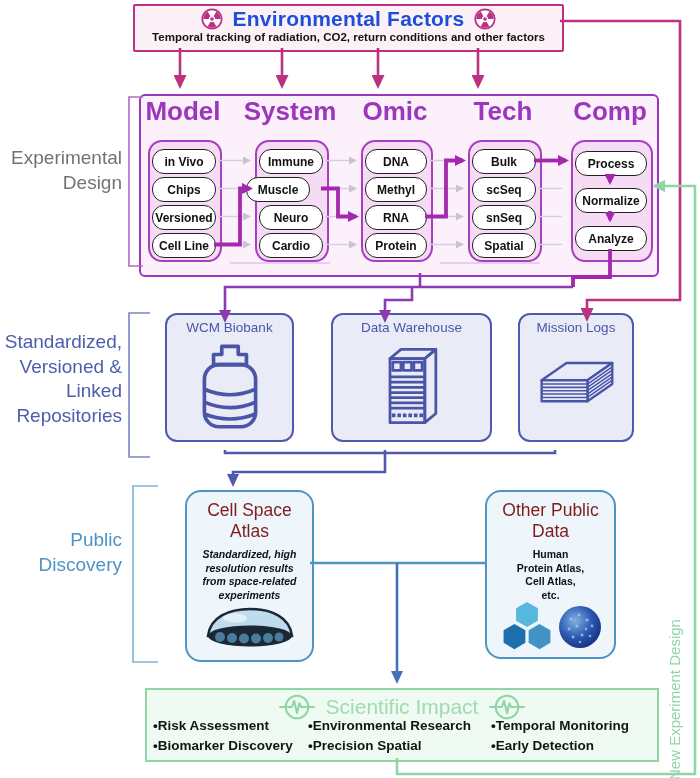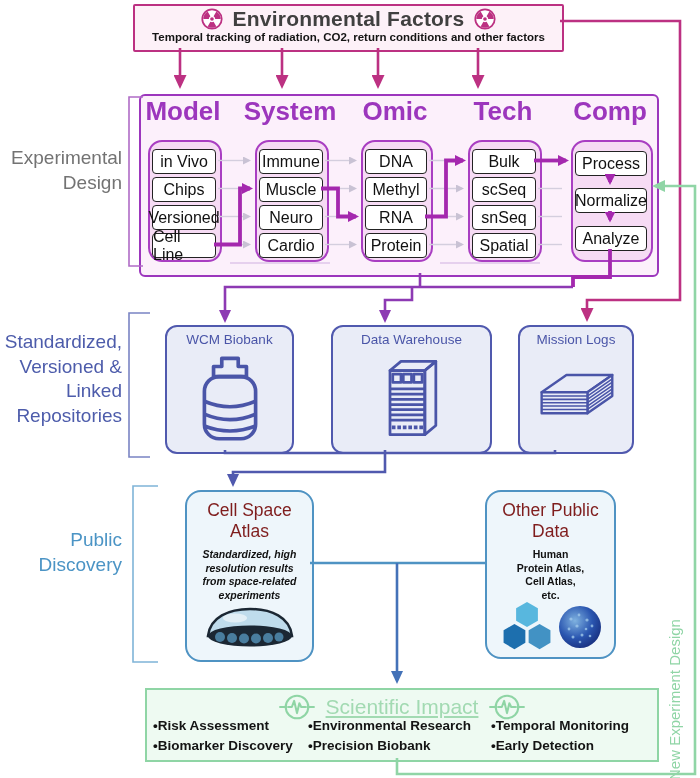--- a/index.html
+++ b/index.html
@@ -5,52 +5,52 @@
   html,body{margin:0;padding:0;background:#fff;}
   .canvas{position:relative;width:700px;height:778px;background:#ffffff;overflow:hidden;
           font-family:"Liberation Sans",sans-serif;}
   svg.connectors{position:absolute;left:0;top:0;pointer-events:none;z-index:6;}
   .abs{position:absolute;}
 
   
   .ef-box{left:133px;top:4px;width:427px;height:44px;background:#fdf1f8;border:2px solid #bc3182;
           border-radius:2px;display:flex;flex-direction:column;align-items:center;z-index:2;}
   .ef-titlerow{display:flex;align-items:center;gap:10px;margin-top:1px;}
-  .ef-title{font-size:21px;font-weight:bold;color:#404040;letter-spacing:.2px;}
+  .ef-title{font-size:21px;font-weight:bold;color:#1d4ed8;letter-spacing:.2px;}
   .ef-sub{font-size:11.5px;font-weight:bold;color:#141414;margin-top:0px;}
 
   
   .ed-box{left:139px;top:94px;width:516px;height:179px;background:#fcf0fb;border:2px solid #9c36bd;
           border-radius:6px;z-index:1;}
   .colhead{top:98px;height:26px;display:flex;align-items:center;justify-content:center;
            font-size:26px;font-weight:bold;color:#9c36bd;z-index:3;}
   .group{top:140px;height:118px;background:#f6dbf4;border:2.5px solid #a93ec2;border-radius:14px;z-index:2;}
-  .pill{height:23px;background:#ffffff;border:1.6px solid #222222;border-radius:4px;
-        display:flex;align-items:center;justify-content:center;font-size:16px;color:#111;z-index:4;}
+  .pill{height:23px;background:#ffffff;border:1.6px solid #222222;border-radius:12px;
+        display:flex;align-items:center;justify-content:center;font-size:12px;color:#111;z-index:4;font-weight:bold;}
 
   
   .seclabel{white-space:pre-line;text-align:right;font-size:19px;line-height:1.3;width:120px;left:2px;z-index:2;}
 
   
-  .repo{top:325px;height:125px;background:#e9ecf7;border:2px solid #5059ae;border-radius:12px;z-index:2;}
+  .repo{top:313px;height:125px;background:#e9ecf7;border:2px solid #5059ae;border-radius:12px;z-index:2;}
   .repo-title{position:absolute;top:5px;left:0;right:0;text-align:center;font-size:13.5px;color:#4a55a8;}
   .repo-icon{position:absolute;left:50%;transform:translateX(-50%);}
 
   
   .pub{top:490px;background:#eef6fb;border:2px solid #4f93c3;border-radius:16px;z-index:2;}
   .pub-title{position:absolute;top:8px;left:0;right:0;text-align:center;font-size:17.5px;
              line-height:1.18;color:#7f1d1d;white-space:pre-line;}
   .pub-desc{position:absolute;left:6px;right:6px;text-align:center;font-size:10.5px;font-weight:bold;
             color:#111;line-height:1.3;white-space:pre-line;}
 
   
   .si-box{left:145px;top:688px;width:510px;height:70px;background:#eefaf2;border:2px solid #8fd5a5;z-index:2;}
   .si-titlerow{position:absolute;top:1px;left:0;right:0;display:flex;align-items:center;
                justify-content:center;gap:10px;}
-  .si-title{font-size:21px;color:#a2dab2;text-decoration:underline;}
+  .si-title{font-size:21px;color:#a2dab2;}
   .si-col{position:absolute;top:26px;font-size:13.5px;font-weight:bold;color:#141414;line-height:1.5;}
 
   .feedback-label{left:666px;top:575px;height:205px;width:22px;color:#90d5a6;font-size:15px;
                   writing-mode:vertical-rl;transform:rotate(180deg);text-align:left;z-index:2;}
 </style>
 </head>
 <body>
 
 <div class="canvas">
 
@@ -101,21 +101,21 @@
   <div class="abs group" style="left:361px;width:68px;"></div>
   <div class="abs group" style="left:468px;width:70px;"></div>
   <div class="abs group" style="left:571px;width:78px;"></div>
 
   <div class="abs pill" style="left:152px;top:149px;width:62px;">in Vivo</div>
   <div class="abs pill" style="left:152px;top:177px;width:62px;">Chips</div>
   <div class="abs pill" style="left:152px;top:205px;width:62px;">Versioned</div>
   <div class="abs pill" style="left:152px;top:233px;width:62px;">Cell Line</div>
 
   <div class="abs pill" style="left:259px;top:149px;width:62px;">Immune</div>
-  <div class="abs pill" style="left:259px;top:177px;width:62px;">Muscle</div>
+  <div class="abs pill" style="left:246px;top:177px;width:62px;">Muscle</div>
   <div class="abs pill" style="left:259px;top:205px;width:62px;">Neuro</div>
   <div class="abs pill" style="left:259px;top:233px;width:62px;">Cardio</div>
 
   <div class="abs pill" style="left:365px;top:149px;width:60px;">DNA</div>
   <div class="abs pill" style="left:365px;top:177px;width:60px;">Methyl</div>
   <div class="abs pill" style="left:365px;top:205px;width:60px;">RNA</div>
   <div class="abs pill" style="left:365px;top:233px;width:60px;">Protein</div>
 
   <div class="abs pill" style="left:472px;top:149px;width:62px;">Bulk</div>
   <div class="abs pill" style="left:472px;top:177px;width:62px;">scSeq</div>
@@ -225,21 +225,21 @@
         <circle cx="19" cy="17" r="12"></circle>
         <path d="M1 17 H8 M10 17 L13.5 17 L16 10.5 L19 23.5 L21.5 13 L23.5 17 L28 17 M30 17 H37"></path>
       </svg>
     </div>
     <div class="si-col" style="left:6px;width:160px;">
       <div>•Risk Assessment</div>
       <div>•Biomarker Discovery</div>
     </div>
     <div class="si-col" style="left:161px;width:180px;">
       <div>•Environmental Research</div>
-      <div>•Precision Biobank</div>
+      <div>•Precision Spatial</div>
     </div>
     <div class="si-col" style="left:344px;width:160px;">
       <div>•Temporal Monitoring</div>
       <div>•Early Detection</div>
     </div>
   </div>
 
   <div class="abs feedback-label">New Experiment Design</div>
 
   <svg class="connectors" width="700" height="778" viewBox="0 0 700 778">

